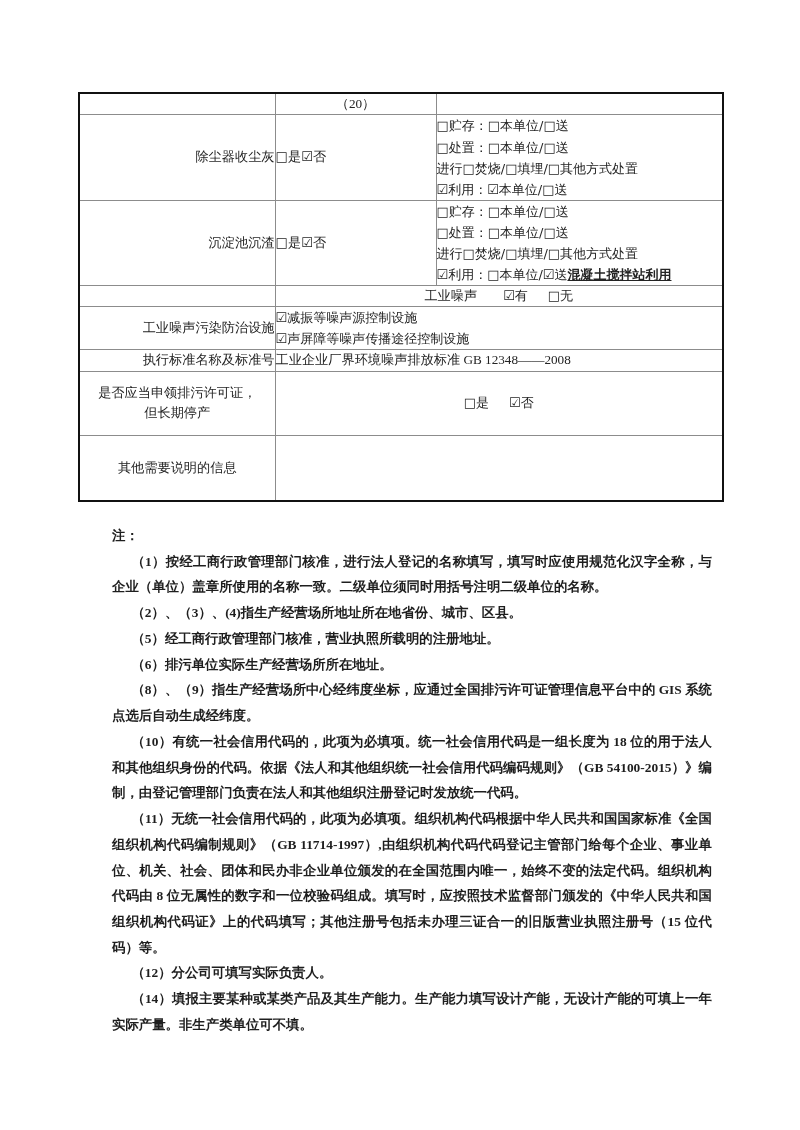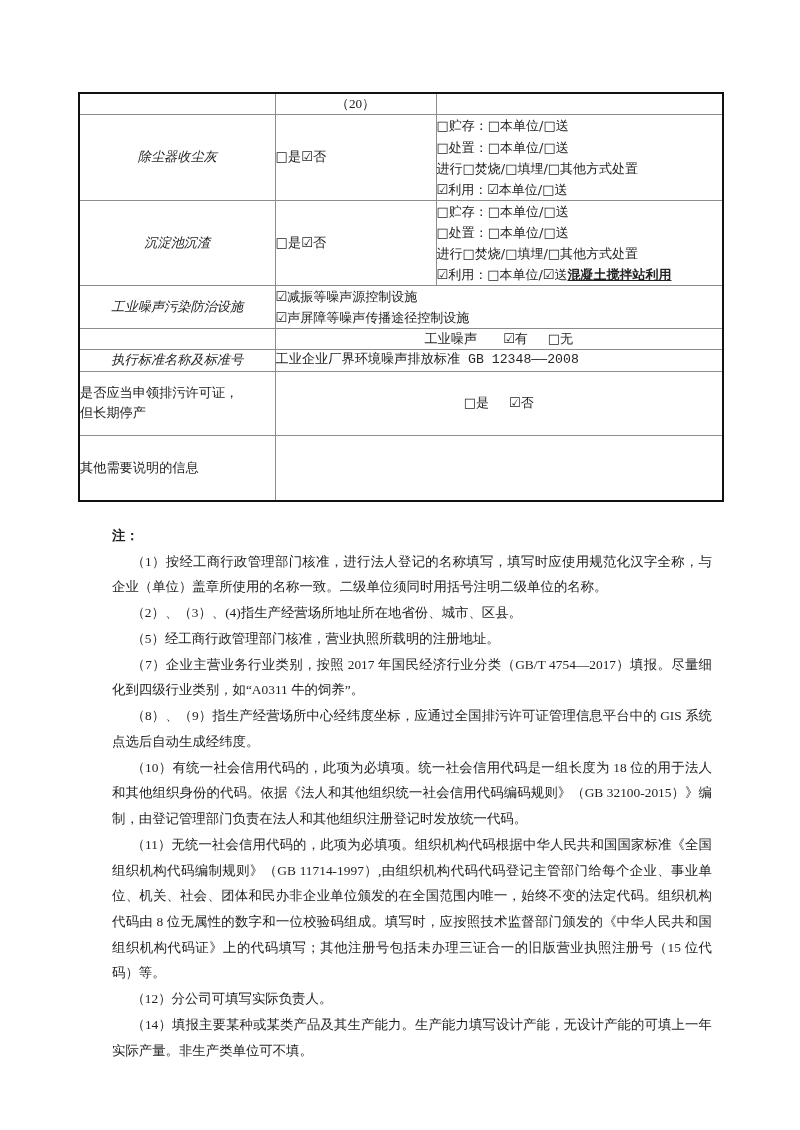--- a/index.html
+++ b/index.html
@@ -39,28 +39,27 @@
     line-height: 1.55;
     color: #242424;
   }
   .col-label  { width: 196px; }
   .col-mid    { width: 161px; }
   .col-detail { width: 287px; }
 
   .cell-pad      { padding: 3px 8px; }
 
   .label-cell {
-    text-align: left;
+    text-align: center;
     padding: 4px 6px;
     line-height: 1.6;
   }
   .label-cell.left-ind {
-    text-align: center;
+    text-align: right;
     padding-left: 0;
-    font-style: italic;
   }
 
   .detail-cell {
     padding: 4px 8px 5px 10px;
     text-align: left;
   }
   .detail-line {
     white-space: nowrap;
     line-height: 1.62;
   }
@@ -85,21 +84,20 @@
   .noise-head .gap2 { display:inline-block; width: 20px; }
 
   .facility-cell {
     padding: 4px 8px 5px 10px;
     line-height: 1.62;
   }
 
   .std-cell {
     padding: 4px 8px 5px 10px;
     white-space: nowrap;
-    font-family: Liberation Mono, monospace;
   }
 
   .permit-mid {
     text-align: center;
     padding: 4px 8px 5px 14px;
     white-space: nowrap;
   }
   .permit-mid .sp { display:inline-block; width: 20px; }
 
   .empty-tall { height: 66px; padding-left: 41px; }
@@ -127,20 +125,21 @@
     text-justify: inter-ideograph;
   }
   .notes-title {
     font-weight: bold;
     margin-bottom: 0px;
     text-align: left;
   }
   .note-item {
     text-indent: 1.45em;
     margin: 0;
+    font-weight: bold;
   }
 </style>
 </head>
 <body>
 
 <div class="page">
 
   <table class="form-table">
     <colgroup>
       <col class="col-label">
@@ -171,30 +170,30 @@
         <td class="mid-cell cb">□是☑否</td>
         <td class="detail-cell">
           <div class="detail-line cb">□贮存：□本单位/□送</div>
           <div class="detail-line cb">□处置：□本单位/□送</div>
           <div class="detail-line cb">进行□焚烧/□填埋/□其他方式处置</div>
           <div class="detail-line cb"><span>☑利用：□本单位/☑送</span><span class="underline-txt">混凝土搅拌站利用</span></div>
         </td>
       </tr>
 
       <tr>
+        <td>&nbsp;</td>
+        <td class="noise-head" colspan="2"><span>工业噪声</span><span class="gap1"></span><span class="cb">☑有</span><span class="gap2"></span><span class="cb">□无</span></td>
+      </tr>
+
+      <tr>
         <td class="label-cell left-ind">工业噪声污染防治设施</td>
         <td class="facility-cell" colspan="2">
           <div class="detail-line cb">☑减振等噪声源控制设施</div>
           <div class="detail-line cb">☑声屏障等噪声传播途径控制设施</div>
         </td>
-      </tr>
-
-      <tr>
-        <td>&nbsp;</td>
-        <td class="noise-head" colspan="2"><span>工业噪声</span><span class="gap1"></span><span class="cb">☑有</span><span class="gap2"></span><span class="cb">□无</span></td>
       </tr>
 
       <tr>
         <td class="label-cell left-ind">执行标准名称及标准号</td>
         <td class="std-cell" colspan="2">工业企业厂界环境噪声排放标准 GB 12348——2008</td>
       </tr>
 
       <tr class="row-tall">
         <td class="label-cell">
           <div>是否应当申领排污许可证，</div>
@@ -209,21 +208,21 @@
       </tr>
 
     </tbody>
   </table>
 
   <div class="notes">
     <div class="notes-title">注：</div>
     <p class="note-item">（1）按经工商行政管理部门核准，进行法人登记的名称填写，填写时应使用规范化汉字全称，与企业（单位）盖章所使用的名称一致。二级单位须同时用括号注明二级单位的名称。</p>
     <p class="note-item">（2）、（3）、(4)指生产经营场所地址所在地省份、城市、区县。</p>
     <p class="note-item">（5）经工商行政管理部门核准，营业执照所载明的注册地址。</p>
-    <p class="note-item">（7）企业主营业务行业类别，按照 2017 年国民经济行业分类（GB/T 4754—2017）填报。尽量细化到四级行业类别，如“A0311 牛的饲养”。</p>
+    <p class="note-item">（6）排污单位实际生产经营场所所在地址。</p>
     <p class="note-item">（8）、（9）指生产经营场所中心经纬度坐标，应通过全国排污许可证管理信息平台中的 GIS 系统点选后自动生成经纬度。</p>
-    <p class="note-item">（10）有统一社会信用代码的，此项为必填项。统一社会信用代码是一组长度为 18 位的用于法人和其他组织身份的代码。依据《法人和其他组织统一社会信用代码编码规则》（GB 32100-2015）》编制，由登记管理部门负责在法人和其他组织注册登记时发放统一代码。</p>
+    <p class="note-item">（10）有统一社会信用代码的，此项为必填项。统一社会信用代码是一组长度为 18 位的用于法人和其他组织身份的代码。依据《法人和其他组织统一社会信用代码编码规则》（GB 54100-2015）》编制，由登记管理部门负责在法人和其他组织注册登记时发放统一代码。</p>
     <p class="note-item">（11）无统一社会信用代码的，此项为必填项。组织机构代码根据中华人民共和国国家标准《全国组织机构代码编制规则》（GB  11714-1997）,由组织机构代码代码登记主管部门给每个企业、事业单位、机关、社会、团体和民办非企业单位颁发的在全国范围内唯一，始终不变的法定代码。组织机构代码由 8 位无属性的数字和一位校验码组成。填写时，应按照技术监督部门颁发的《中华人民共和国组织机构代码证》上的代码填写；其他注册号包括未办理三证合一的旧版营业执照注册号（15 位代码）等。</p>
     <p class="note-item">（12）分公司可填写实际负责人。</p>
     <p class="note-item">（14）填报主要某种或某类产品及其生产能力。生产能力填写设计产能，无设计产能的可填上一年实际产量。非生产类单位可不填。</p>
   </div>
 
 </div>
 
 </body></html>

